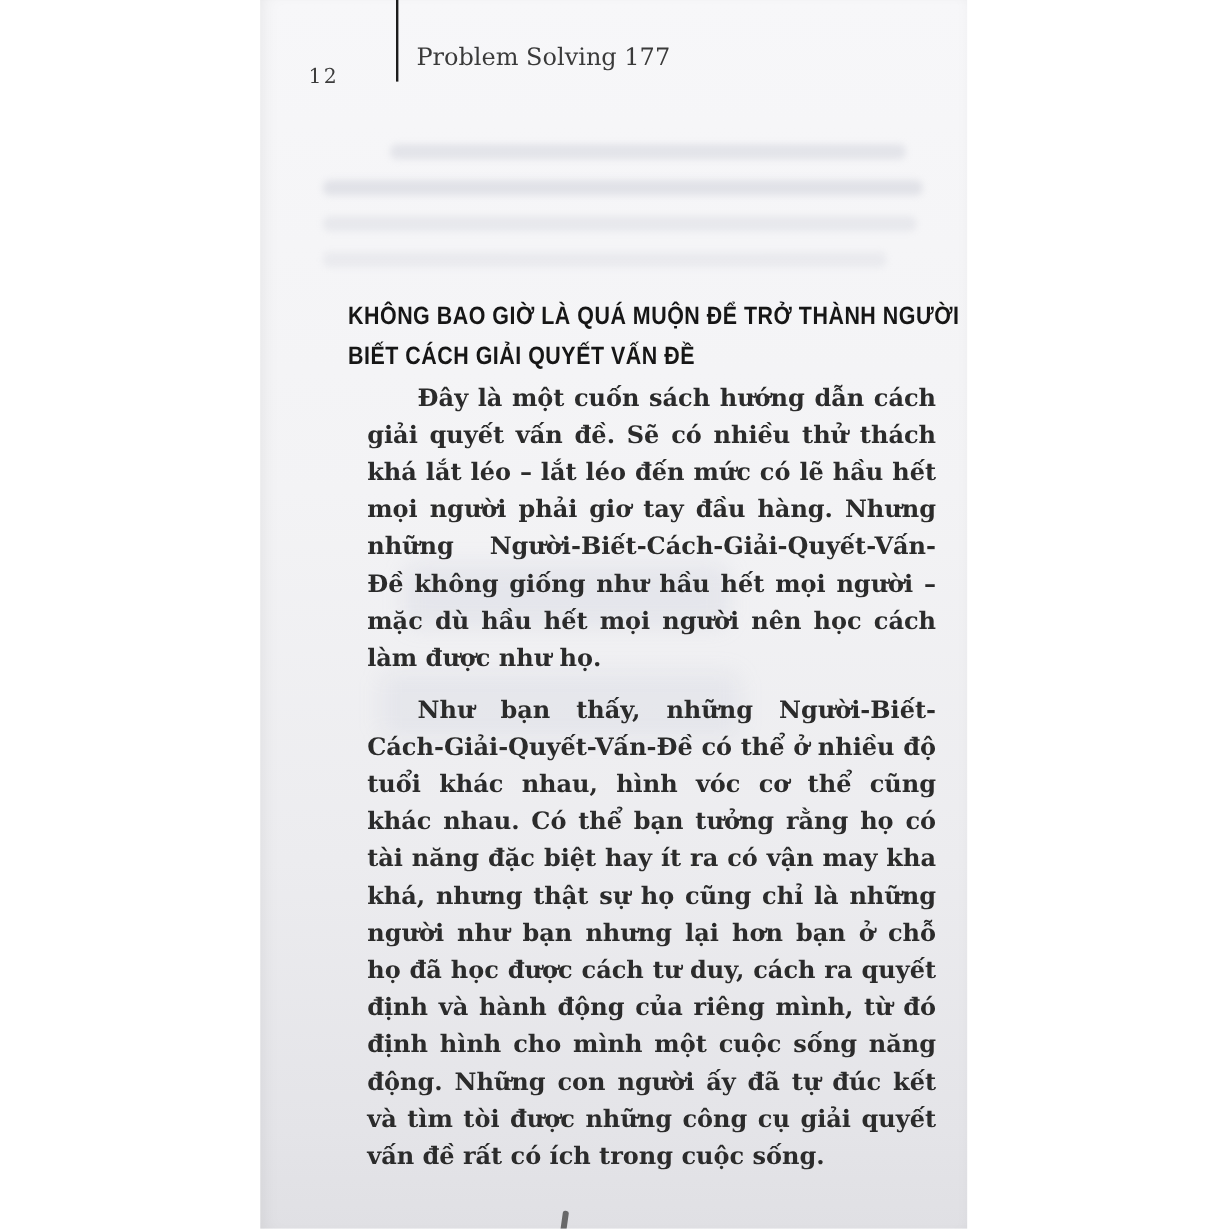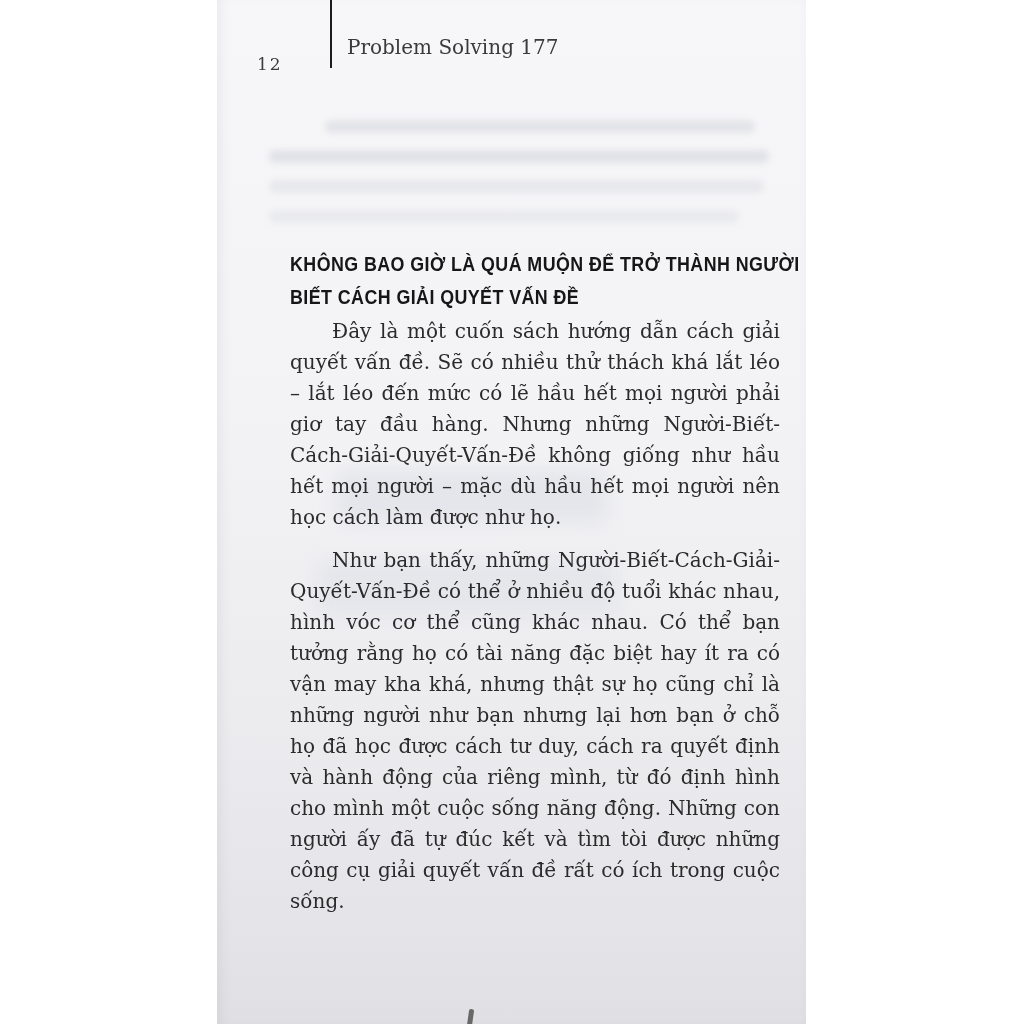--- a/index.html
+++ b/index.html
@@ -112,22 +112,23 @@
     left: 73px;
     top: 316px;
     width: 490px;
     font-family: "DejaVu Serif", serif;
     font-size: 20px;
     line-height: 31px;
     color: #2b2b2b;
     text-align: justify;
   }
   .body-text p {
-    margin: 0 0 12px 0;
+    margin: 0 0 12px 16px;
     text-indent: 42px;
+    font-weight: bold;
   }
   
   .bottom-ink-mark {
     position: absolute;
     left: 251px;
     top: 1009px;
     width: 5px;
     height: 18px;
     background: #4a4a4a;
     border-radius: 2px;

